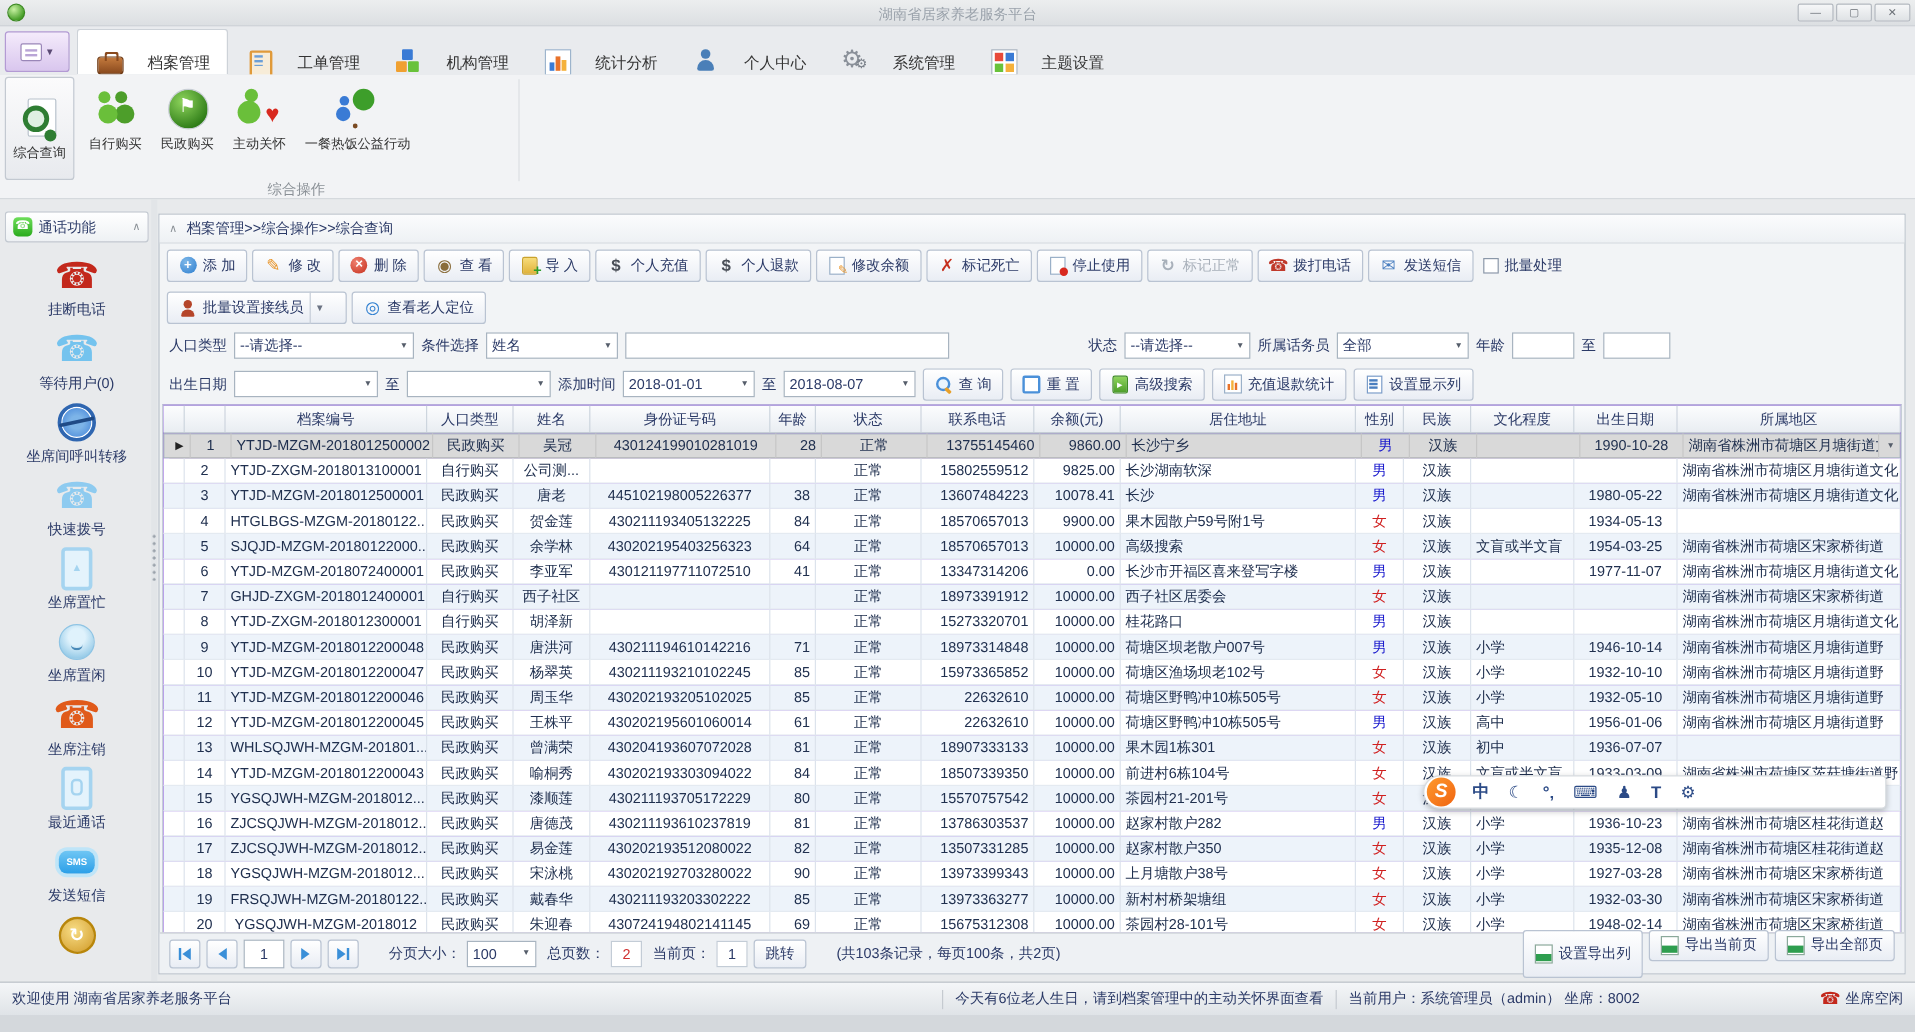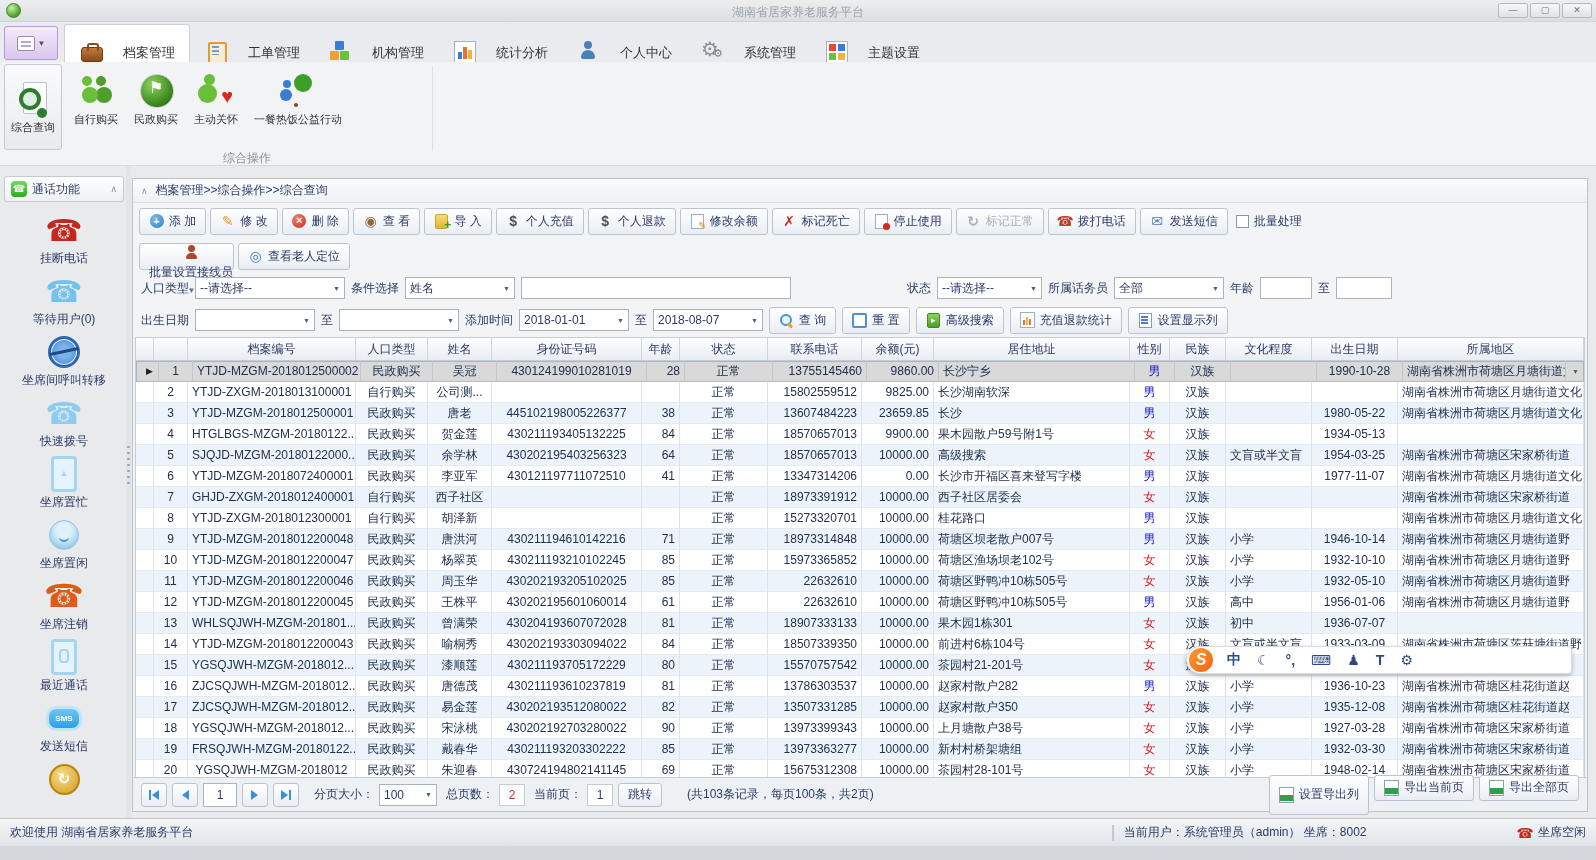--- a/index.html
+++ b/index.html
@@ -96,21 +96,21 @@
   
   .mainpanel { position:absolute; left:132px; top:12px; right:8px; bottom:6px; background:#f2f4f6; border:1px solid #b9c1ca; display:flex; flex-direction:column; }
   .breadcrumb { height:24px; background:linear-gradient(#fbfcfd,#eef1f4); border-bottom:1px solid #d8dde2; display:flex; align-items:center; gap:8px; padding:0 8px; color:#2b3a67; }
   .bc-caret { color:#8a9096; font-size:9px; }
 
   .tb { display:flex; align-items:center; gap:4px; padding:0 6px; }
   .tb1 { height:36px; }
   .tb2 { height:34px; }
   .btn { display:inline-flex; align-items:center; gap:5px; height:27px; padding:0 9px; border:1px solid #b9c3d2; border-radius:3px; background:linear-gradient(#ffffff,#e9edf4); color:#2b3a67; white-space:nowrap; cursor:default; }
   .btn.disabled { color:#a8b0ba; }
-  .btn.split { padding-right:0;flex-direction:column; }
+  .btn.split { padding-right:14px; }
   .split-arrow { display:inline-flex; align-items:center; justify-content:center; width:16px; height:27px; border-left:1px solid #c5cdd8; color:#6b7383; font-size:8px; }
   .chk-wrap { display:inline-flex; align-items:center; gap:5px; margin-left:4px; color:#2b3a67; }
   .chk { width:13px; height:13px; background:#fff; border:1px solid #8a97a8; }
 
   
   .t-ic { width:15px; height:15px; position:relative; flex:none; display:inline-flex; align-items:center; justify-content:center; }
   [data-icon="add-icon"]::before { content:"+"; width:14px; height:14px; border-radius:50%; background:radial-gradient(circle at 35% 30%, #7db7e8, #2f7fd0); color:#fff; font-weight:bold; font-size:11px; line-height:14px; text-align:center; }
   [data-icon="edit-icon"]::before { content:"✎"; color:#e8952a; font-size:14px; }
   [data-icon="delete-icon"]::before { content:"×"; width:14px; height:14px; border-radius:50%; background:radial-gradient(circle at 35% 30%, #ef8070, #c52f1d); color:#fff; font-weight:bold; font-size:11px; line-height:13px; text-align:center; }
   [data-icon="view-icon"]::before { content:"◉"; color:#8a6d3b; font-size:14px; }
@@ -529,21 +529,21 @@
           <div class="trow alt">
             <span class="td c-marker"></span>
             <span class="td c-num">3</span>
             <span class="td c0">YTJD-MZGM-2018012500001</span>
             <span class="td c1">民政购买</span>
             <span class="td c2">唐老</span>
             <span class="td c3">445102198005226377</span>
             <span class="td c4">38</span>
             <span class="td c5">正常</span>
             <span class="td c6">13607484223</span>
-            <span class="td c7">23659.85</span>
+            <span class="td c7">10078.41</span>
             <span class="td c8">长沙</span>
             <span class="td c9 male">男</span>
             <span class="td c10">汉族</span>
             <span class="td c11"></span>
             <span class="td c12">1980-05-22</span>
             <span class="td c13">湖南省株洲市荷塘区月塘街道文化</span>
           </div>
           <div class="trow">
             <span class="td c-marker"></span>
             <span class="td c-num">4</span>
@@ -870,21 +870,21 @@
           <svg width="14" height="12" viewBox="0 0 14 12">
             <polygon points="3,1 10,6 3,11" fill="#3a8fd8"></polygon>
           </svg>
         </span>
       <span class="nav-btn">
           <svg width="14" height="12" viewBox="0 0 14 12">
             <polygon points="2,1 9,6 2,11" fill="#3a8fd8"></polygon>
             <rect x="10" y="1" width="2" height="10" fill="#3a8fd8"></rect>
           </svg>
         </span>
-      <span style="margin-left:10px">分页大小：</span>
+      <span style="margin-left:20px">分页大小：</span>
       <span class="sel" style="width:58px">
           <span>100</span>
         </span>
       <span style="margin-left:4px">总页数：</span>
       <span class="val-box red">2</span>
       <span style="margin-left:4px">当前页：</span>
       <span class="val-box">1</span>
       <span class="btn" style="height:24px">跳转</span>
       <span style="margin-left:20px">(共103条记录，每页100条，共2页)</span>
       <span class="spacer"></span>
@@ -904,20 +904,21 @@
         </span>
     </div>
 
   </div>
 </div>
 
 <div class="statusbar">
   <span class="sb-sec">欢迎使用 湖南省居家养老服务平台</span>
   <span class="grow"></span>
   <span class="sb-div"></span>
+  <span class="sb-sec">今天有6位老人生日，请到档案管理中的主动关怀界面查看</span>
   <span class="sb-div"></span>
   <span class="sb-sec">当前用户：系统管理员（admin） 坐席：8002</span>
   <span class="grow" style="max-width:130px"></span>
   <span class="sb-sec" style="display:flex;align-items:center;">
     <span class="red-phone">☎</span>
     <span>坐席空闲</span>
   </span>
 </div>
 <div class="bottom-frame"></div>
 

